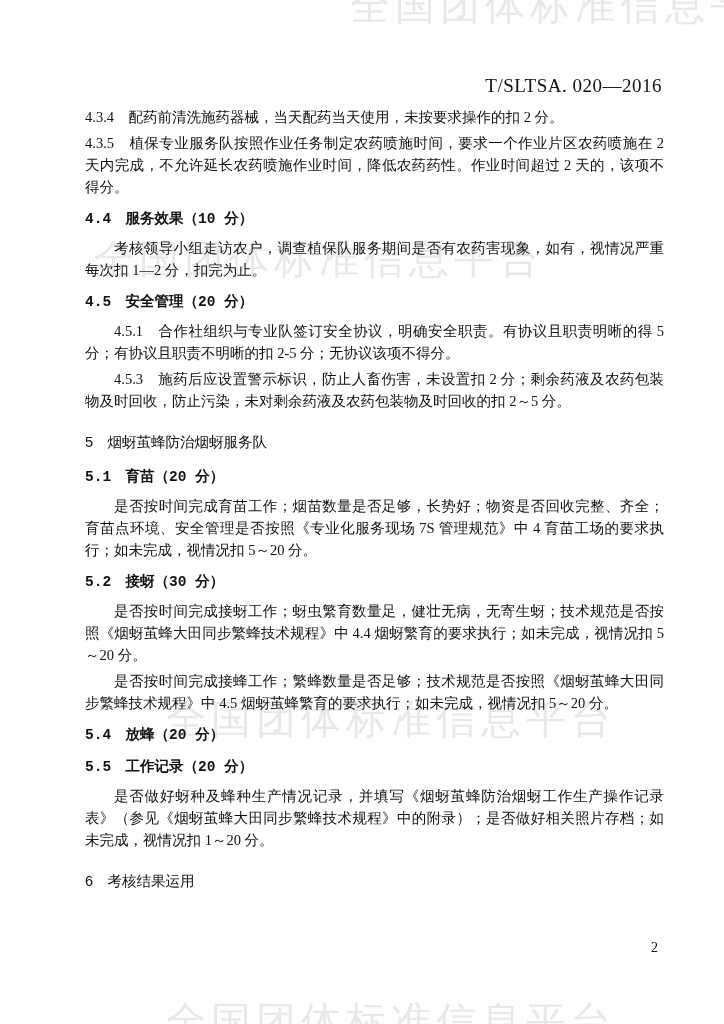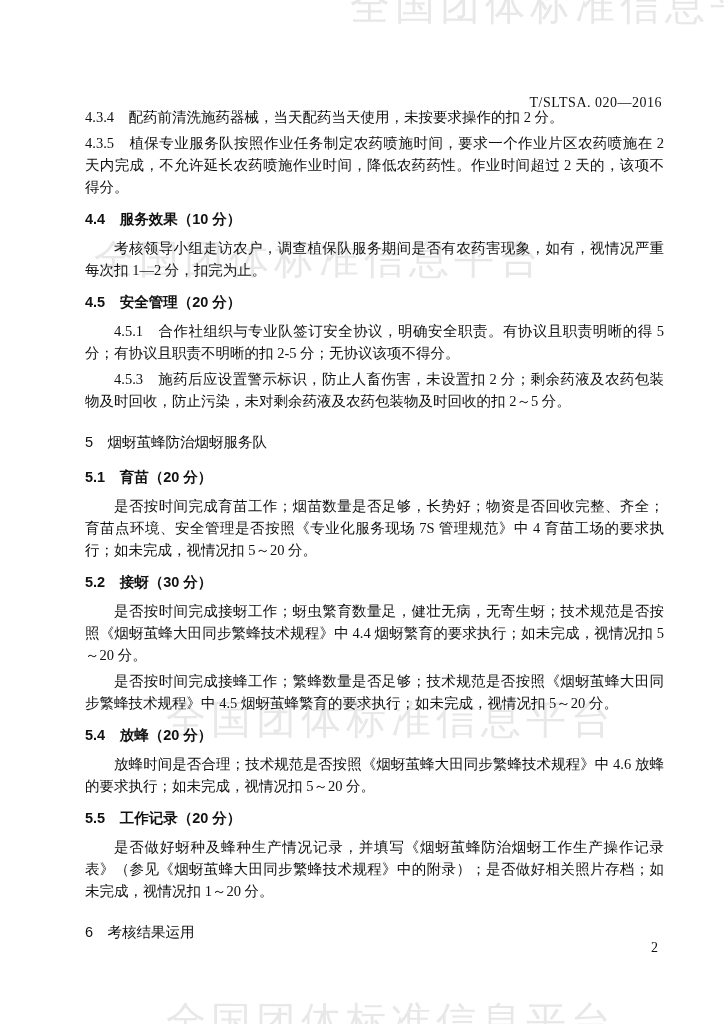--- a/index.html
+++ b/index.html
@@ -24,40 +24,40 @@
     pointer-events: none;
     user-select: none;
   }
   .wm-1 { top: -22px; left: 350px; }
   .wm-2 { top: 232px; left: 94px; }
   .wm-3 { top: 692px; left: 166px; }
   .wm-4 { top: 994px; left: 166px; }
   .header {
     position: absolute;
     z-index: 1;
-    top: 95px;
+    top: 75px;
     right: 62px;
-    font-size: 14px;
+    font-size: 19px;
     letter-spacing: 0.5px;
   }
   .content {
     position: absolute;
     z-index: 1;
     top: 106px;
     left: 85px;
     right: 60px;
     font-size: 14.5px;
     line-height: 22px;
     text-align: justify;
   }
   .content p { margin: 0 0 4px 0; }
   .content p.para { text-indent: 2em; }
   .content p.heading {
     font-weight: 700;
-    font-family: Liberation Sans, sans-serif;
+    font-family: Liberation Mono, monospace;
     margin: 10px 0 7px 0;
   }
   .content p.chapter {
     font-weight: 400;
     font-family: "Liberation Sans", "DejaVu Sans", sans-serif;
     margin: 19px 0 13px 0;
   }
   .pageno {
     position: absolute;
     z-index: 1;
@@ -86,21 +86,20 @@
     <p class="heading">4.5　安全管理（20 分）</p>
     <p class="para">4.5.1　合作社组织与专业队签订安全协议，明确安全职责。有协议且职责明晰的得 5 分；有协议且职责不明晰的扣 2-5 分；无协议该项不得分。</p>
     <p class="para">4.5.3　施药后应设置警示标识，防止人畜伤害，未设置扣 2 分；剩余药液及农药包装物及时回收，防止污染，未对剩余药液及农药包装物及时回收的扣 2～5 分。</p>
     <p class="chapter">5　烟蚜茧蜂防治烟蚜服务队</p>
     <p class="heading">5.1　育苗（20 分）</p>
     <p class="para">是否按时间完成育苗工作；烟苗数量是否足够，长势好；物资是否回收完整、齐全；育苗点环境、安全管理是否按照《专业化服务现场 7S 管理规范》中 4 育苗工场的要求执行；如未完成，视情况扣 5～20 分。</p>
     <p class="heading">5.2　接蚜（30 分）</p>
     <p class="para">是否按时间完成接蚜工作；蚜虫繁育数量足，健壮无病，无寄生蚜；技术规范是否按照《烟蚜茧蜂大田同步繁蜂技术规程》中 4.4 烟蚜繁育的要求执行；如未完成，视情况扣 5～20 分。</p>
     <p class="para">是否按时间完成接蜂工作；繁蜂数量是否足够；技术规范是否按照《烟蚜茧蜂大田同步繁蜂技术规程》中 4.5 烟蚜茧蜂繁育的要求执行；如未完成，视情况扣 5～20 分。</p>
     <p class="heading">5.4　放蜂（20 分）</p>
-    <p class="para">放蜂时间是否合理；技术规范是否按照《烟蚜茧蜂大田同步繁蜂技术规程》中 4.6 放蜂的要求执行；如未完成，视情况扣 5～20 分。</p>
     <p class="heading">5.5　工作记录（20 分）</p>
     <p class="para">是否做好蚜种及蜂种生产情况记录，并填写《烟蚜茧蜂防治烟蚜工作生产操作记录表》（参见《烟蚜茧蜂大田同步繁蜂技术规程》中的附录）；是否做好相关照片存档；如未完成，视情况扣 1～20 分。</p>
     <p class="chapter">6　考核结果运用</p>
 
   </div>
 
   <div class="pageno">2</div>
 
 </div>
 

